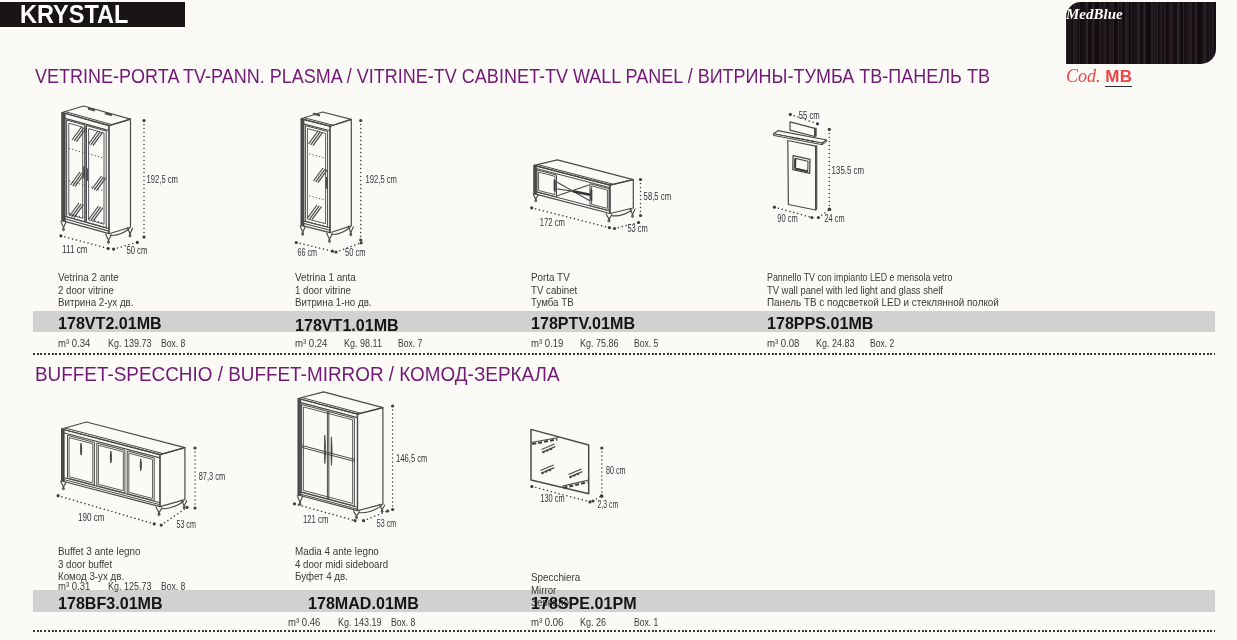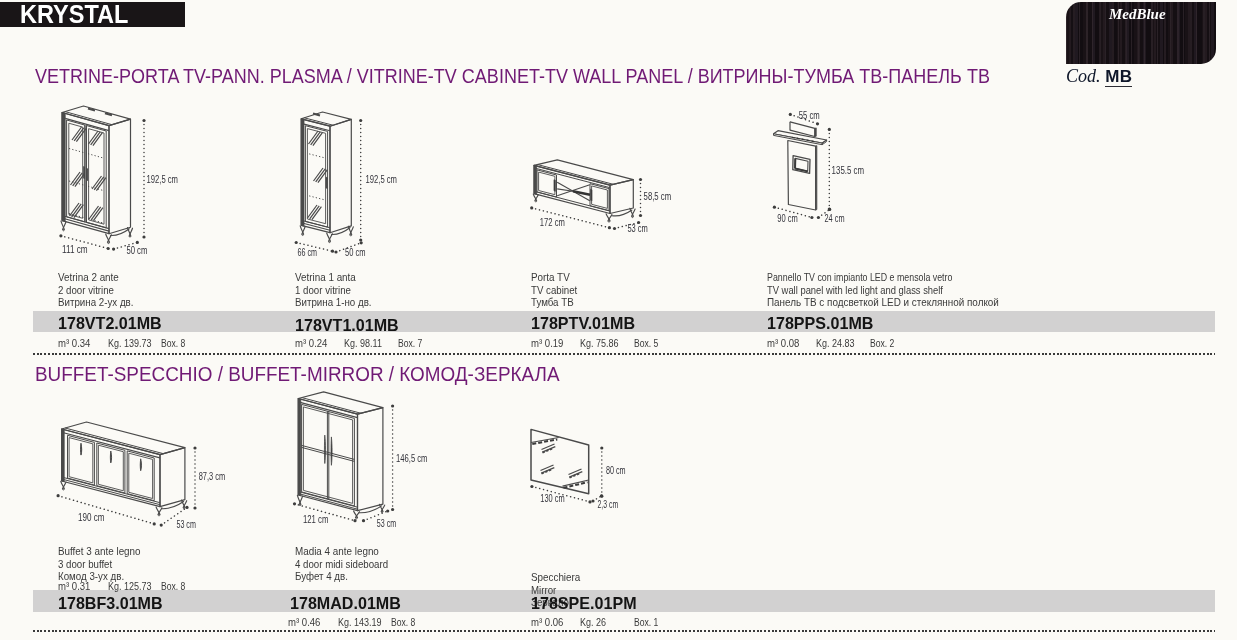--- a/index.html
+++ b/index.html
@@ -3,23 +3,23 @@
 <style>
 html,body{margin:0;padding:0}
 body{width:1237px;height:640px;position:relative;background:#fbfaf6;font-family:"Liberation Sans",sans-serif;overflow:hidden}
 #krystal{position:absolute;left:0;top:1.5px;width:184.5px;height:25.7px;background:#191517;color:#fff;
   font-size:25px;font-weight:bold;line-height:25.7px;padding-left:20px;box-sizing:border-box}
 #krystal span{display:inline-block;transform:scaleX(0.94);transform-origin:0 0}
 #swatch{position:absolute;left:1066px;top:1.5px;width:149.5px;height:62.5px;border-radius:15px 0 15px 0;
   background:
    repeating-linear-gradient(90deg,rgba(60,48,54,.55) 0 1px,rgba(0,0,0,0) 1px 7px,rgba(55,44,50,.5) 7px 9px,rgba(0,0,0,0) 9px 13px),
    repeating-linear-gradient(90deg,#191216 0 3px,#231a1f 3px 5px,#150f13 5px 9px,#201920 9px 12px,#120d11 12px 17px);
-  color:#fff;text-align:center}
+  color:#fff;text-align:left}
 #swatch span{font-family:"Liberation Serif",serif;font-style:italic;font-weight:bold;font-size:15px;margin:4px 7px 0 0;display:inline-block}
-#cod{position:absolute;left:1066px;top:66px;color:#0f172a;font-size:17px}
+#cod{position:absolute;left:1066px;top:66px;color:#ef4444;font-size:17px}
 #cod i{font-family:"Liberation Serif",serif;font-size:18px}
 #cod b{border-bottom:1.5px solid #2c2c34;padding-bottom:0px;letter-spacing:0.3px}
 .hdr{position:absolute;white-space:nowrap;color:#701a75;font-size:19.5px}
 .hdr span{display:inline-block;transform-origin:0 0}
 #h1s span{transform:scaleX(0.9233)}
 #h2s span{transform:scaleX(0.969)}
 .bar{position:absolute;left:32.7px;width:1182.6px;background:#d2d1d1}
 .rule{position:absolute;left:32.7px;width:1182.6px;height:2px;
   background:repeating-linear-gradient(90deg,#3a3a3a 0 1.9px,transparent 1.9px 3.75px)}
 .dsc{position:absolute;font-size:11px;line-height:12.7px;color:#3a3a3a;white-space:nowrap}
@@ -93,21 +93,21 @@
     <div style="transform:scaleX(0.896)">Madia 4 ante legno</div>
     <div style="transform:scaleX(0.88)">4 door midi sideboard</div>
     <div style="transform:scaleX(0.886)">Буфет 4 дв.</div>
   </div>
 <div class="dsc" style="left:530.5px;top:571px">
     <div style="transform:scaleX(0.896)">Specchiera</div>
     <div style="transform:scaleX(0.88)">Mirror</div>
     <div style="transform:scaleX(0.886)">Зеркало</div>
   </div>
 <div class="code" style="left:58.0px;top:593.6px"><span style="transform:scaleX(0.975)">178BF3.01MB</span></div>
-<div class="code" style="left:290px;top:593.6px"><span style="transform:scaleX(0.975)">178MAD.01MB</span></div>
+<div class="code" style="left:308px;top:593.6px"><span style="transform:scaleX(0.975)">178MAD.01MB</span></div>
 <div class="code" style="left:530.5px;top:593.6px"><span style="transform:scaleX(0.975)">178SPE.01PM</span></div>
 <div class="spc" style="left:58.0px;top:580px">
     <span style="left:0px;transform:scaleX(0.911)">m³ 0.31</span>
     <span style="left:49.5px;transform:scaleX(0.859)">Kg. 125.73</span>
     <span style="left:103.3px;transform:scaleX(0.817)">Box. 8</span>
   </div>
 <div class="spc" style="left:288px;top:615.5px">
     <span style="left:0px;transform:scaleX(0.911)">m³ 0.46</span>
     <span style="left:49.5px;transform:scaleX(0.859)">Kg. 143.19</span>
     <span style="left:103.3px;transform:scaleX(0.817)">Box. 8</span>

